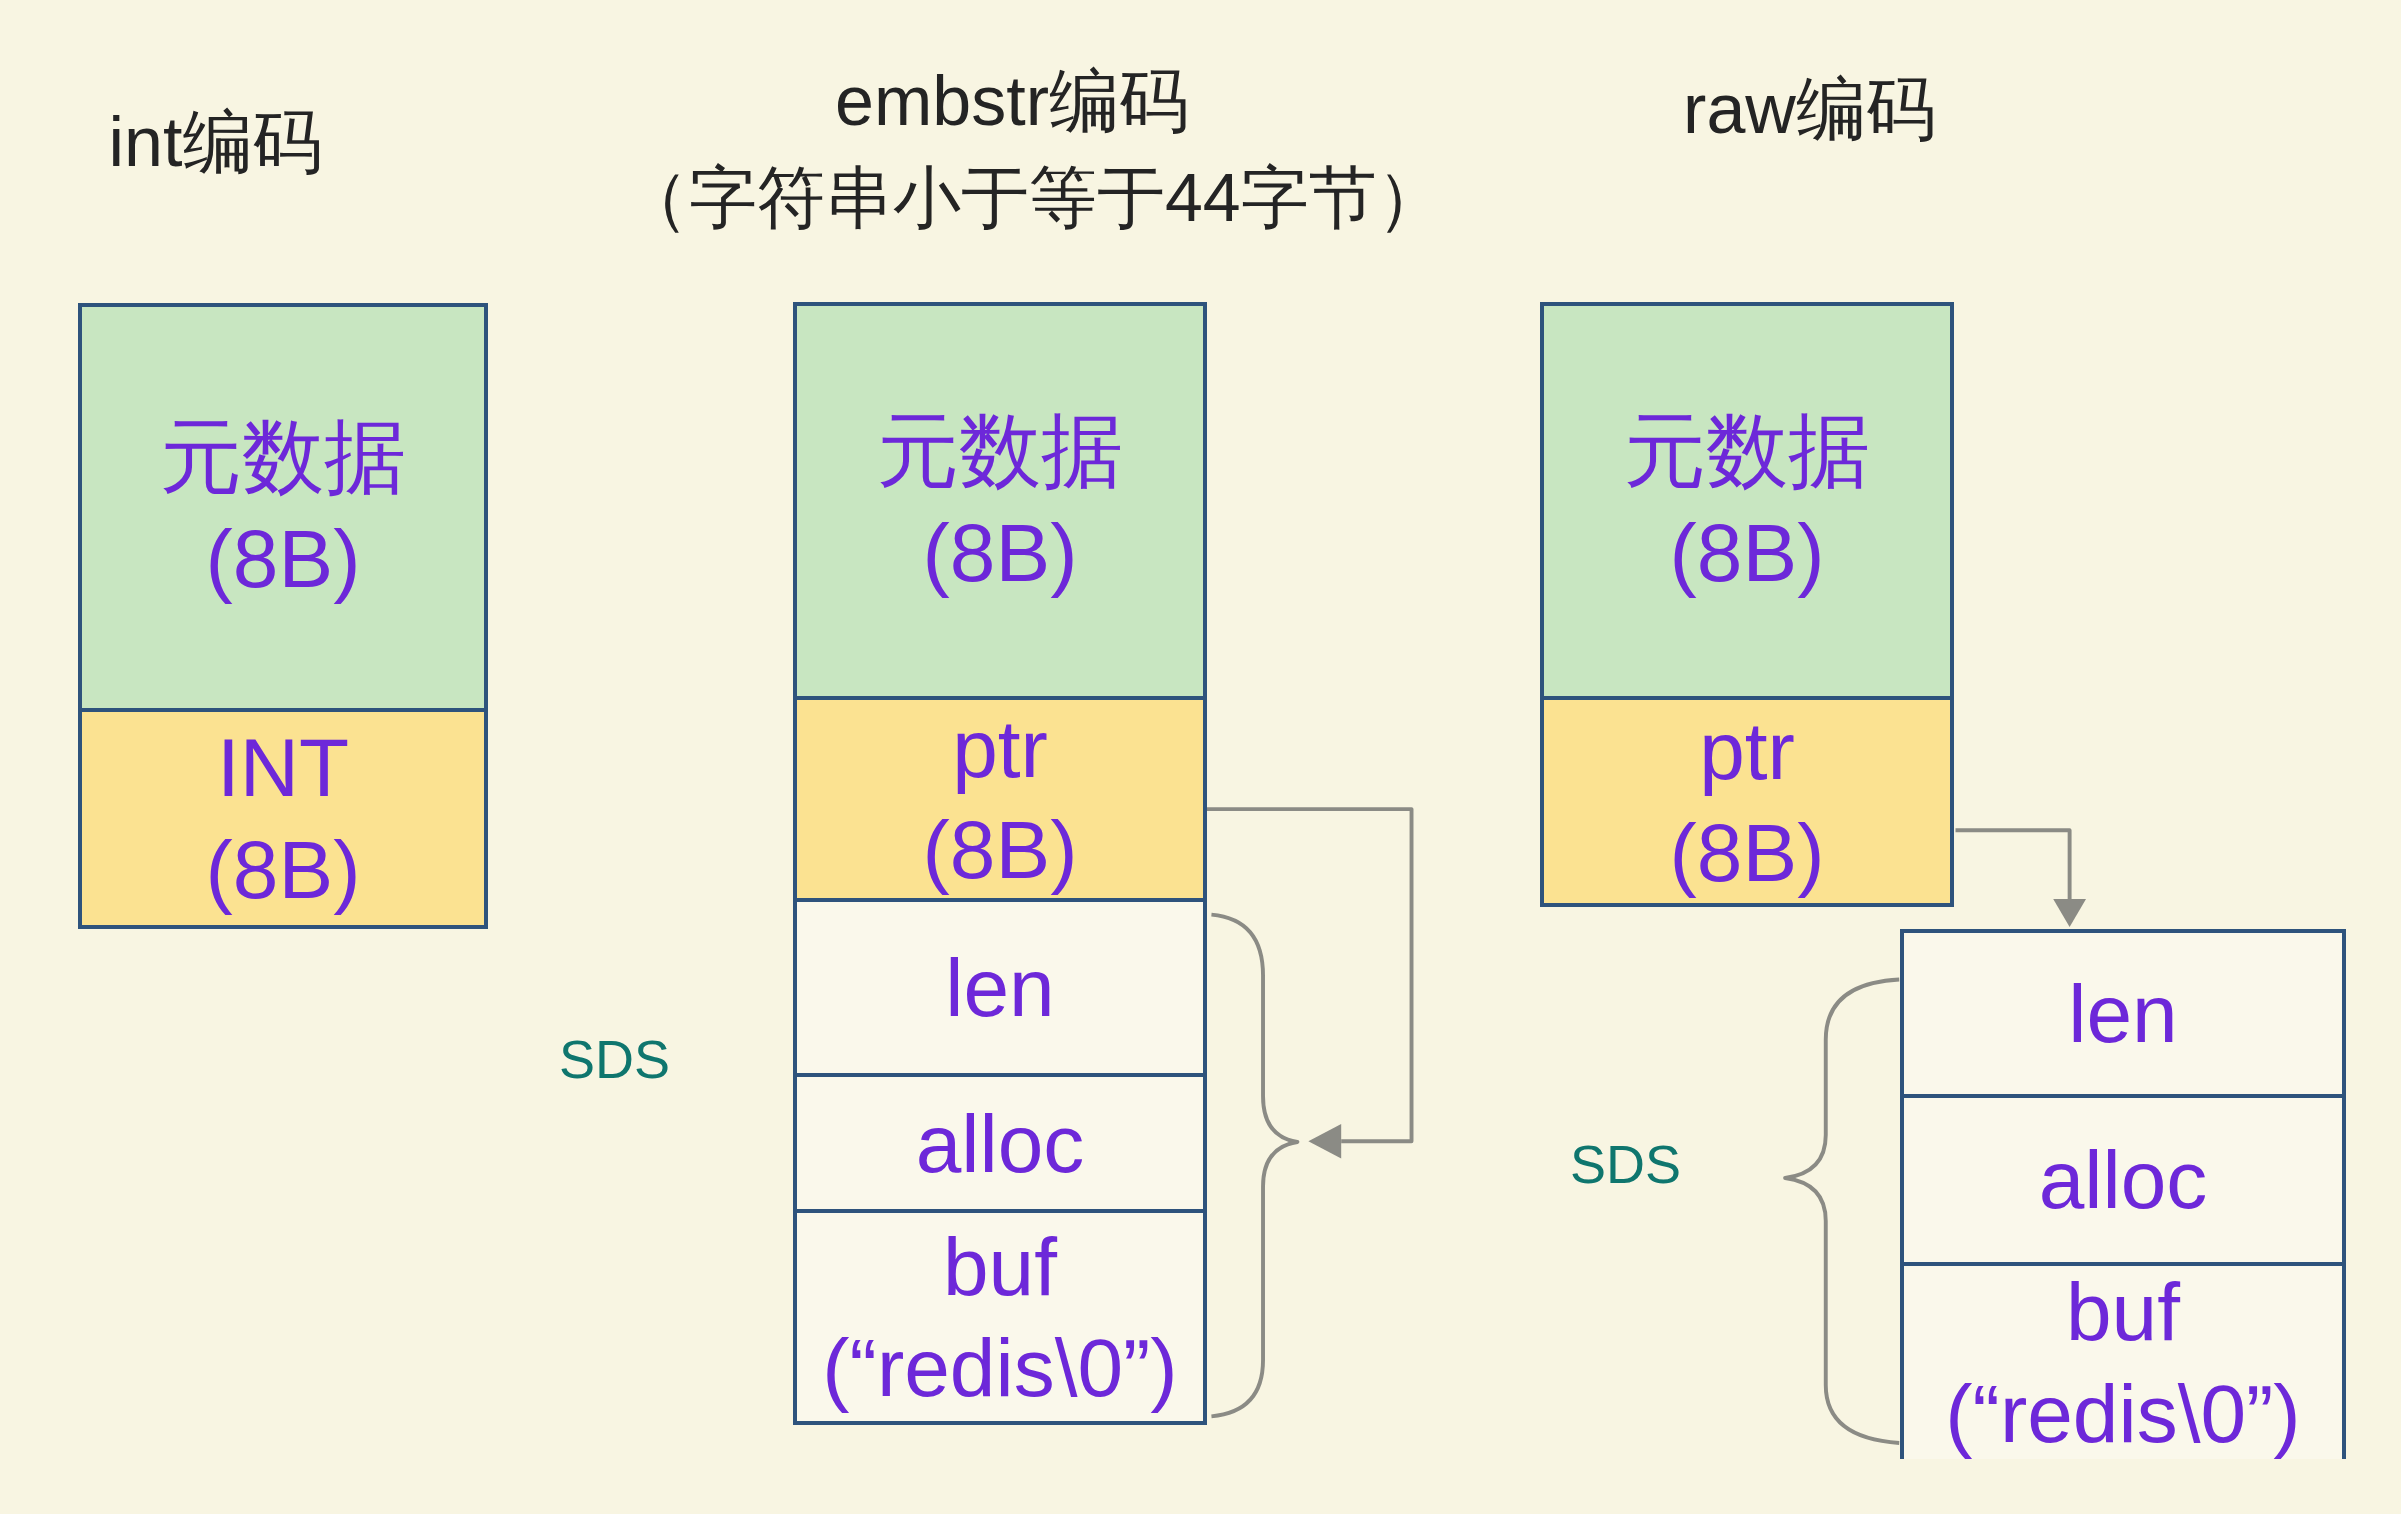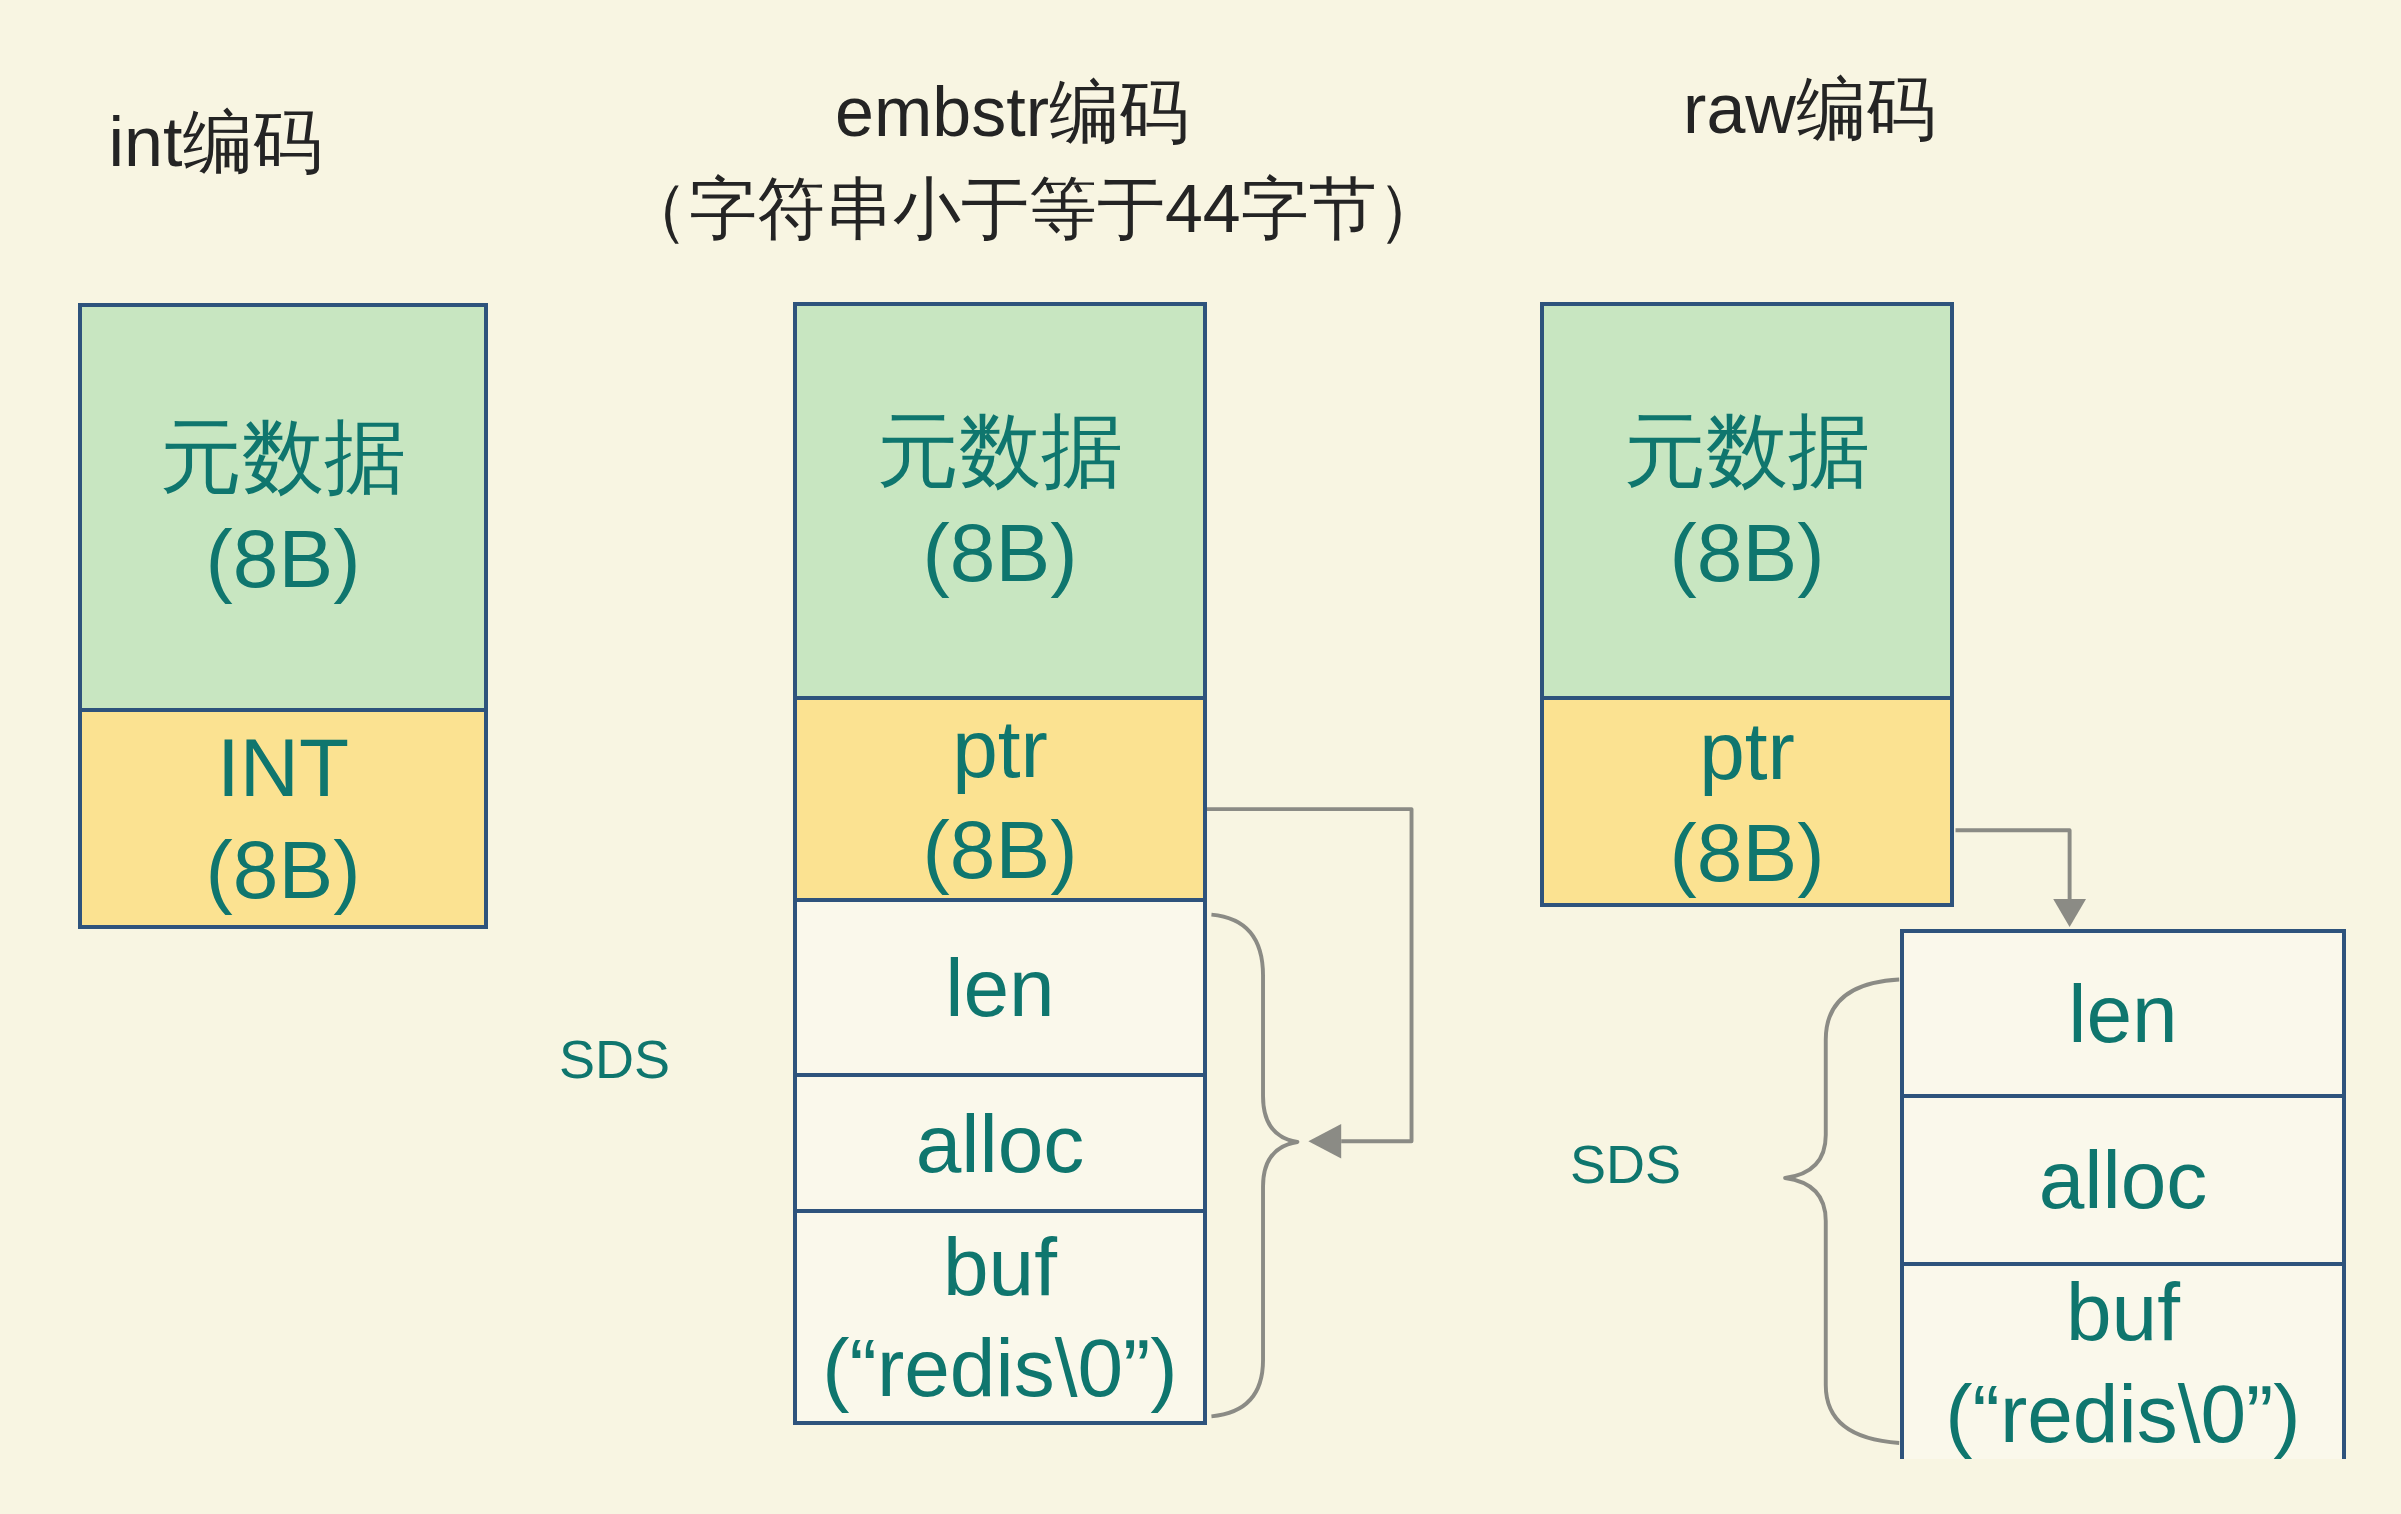--- a/index.html
+++ b/index.html
@@ -7,21 +7,21 @@
     position:relative;width:2401px;height:1459px;overflow:hidden;
     background:#F8F5E2;
     font-family:"Liberation Sans","DejaVu Sans",sans-serif;
     color:#242424;
   }
   #connectors{position:absolute;left:0;top:0;width:2401px;height:1515px;pointer-events:none;}
   .colbox{position:absolute;display:flex;flex-direction:column;}
   .cell{
     box-sizing:border-box;border:4.7px solid #2E537C;background:#FAF8EB;
     display:flex;flex-direction:column;align-items:center;justify-content:center;
-    text-align:center;font-size:82px;line-height:1.24;color:#0f766e;
+    text-align:center;font-size:82px;line-height:1.24;color:#6d28d9;
   }
   .cell + .cell{margin-top:-4.7px;}
   .cell.green{background:#C8E6C1;}
   .cell.yellow{background:#FBE291;}
   .title{position:absolute;text-align:center;color:#242424;}
   .t1{font-size:70px;line-height:1.15;}
   .t2{font-size:68px;line-height:1.2;margin-top:15.6px;white-space:nowrap;}
   .sds{position:absolute;font-size:54px;line-height:1;color:#0f766e;}
 </style>
 </head>
@@ -39,21 +39,21 @@
     <path d="M 2502 1062 H 2648 V 1160" fill="none" stroke="#8B8B85" stroke-width="5" stroke-linejoin="round"></path>
     <polygon points="2648,1186 2627,1150 2669,1150" fill="#8B8B85"></polygon>
 
     <path d="M 2430 1253 Q 2336 1258 2336 1330 L 2336 1452 Q 2336 1500 2284 1507 Q 2336 1514 2336 1562 L 2336 1772 Q 2336 1840 2430 1846" fill="none" stroke="#8B8B85" stroke-width="5" stroke-linejoin="round"></path>
   </svg>
 
   <div class="title" style="left:102px;top:102px;width:227px">
     <div class="t1">int编码</div>
   </div>
 
-  <div class="title" style="left:621px;top:72px;width:782px">
+  <div class="title" style="left:621px;top:61px;width:782px">
     <div class="t1">embstr编码</div>
     <div class="t2">（字符串小于等于44字节）</div>
   </div>
 
   <div class="title" style="left:1497px;top:69px;width:625px">
     <div class="t1">raw编码</div>
   </div>
 
   <div class="colbox" style="left:78px;top:303px;width:410px">
     <div class="cell green" style="height:410px">

